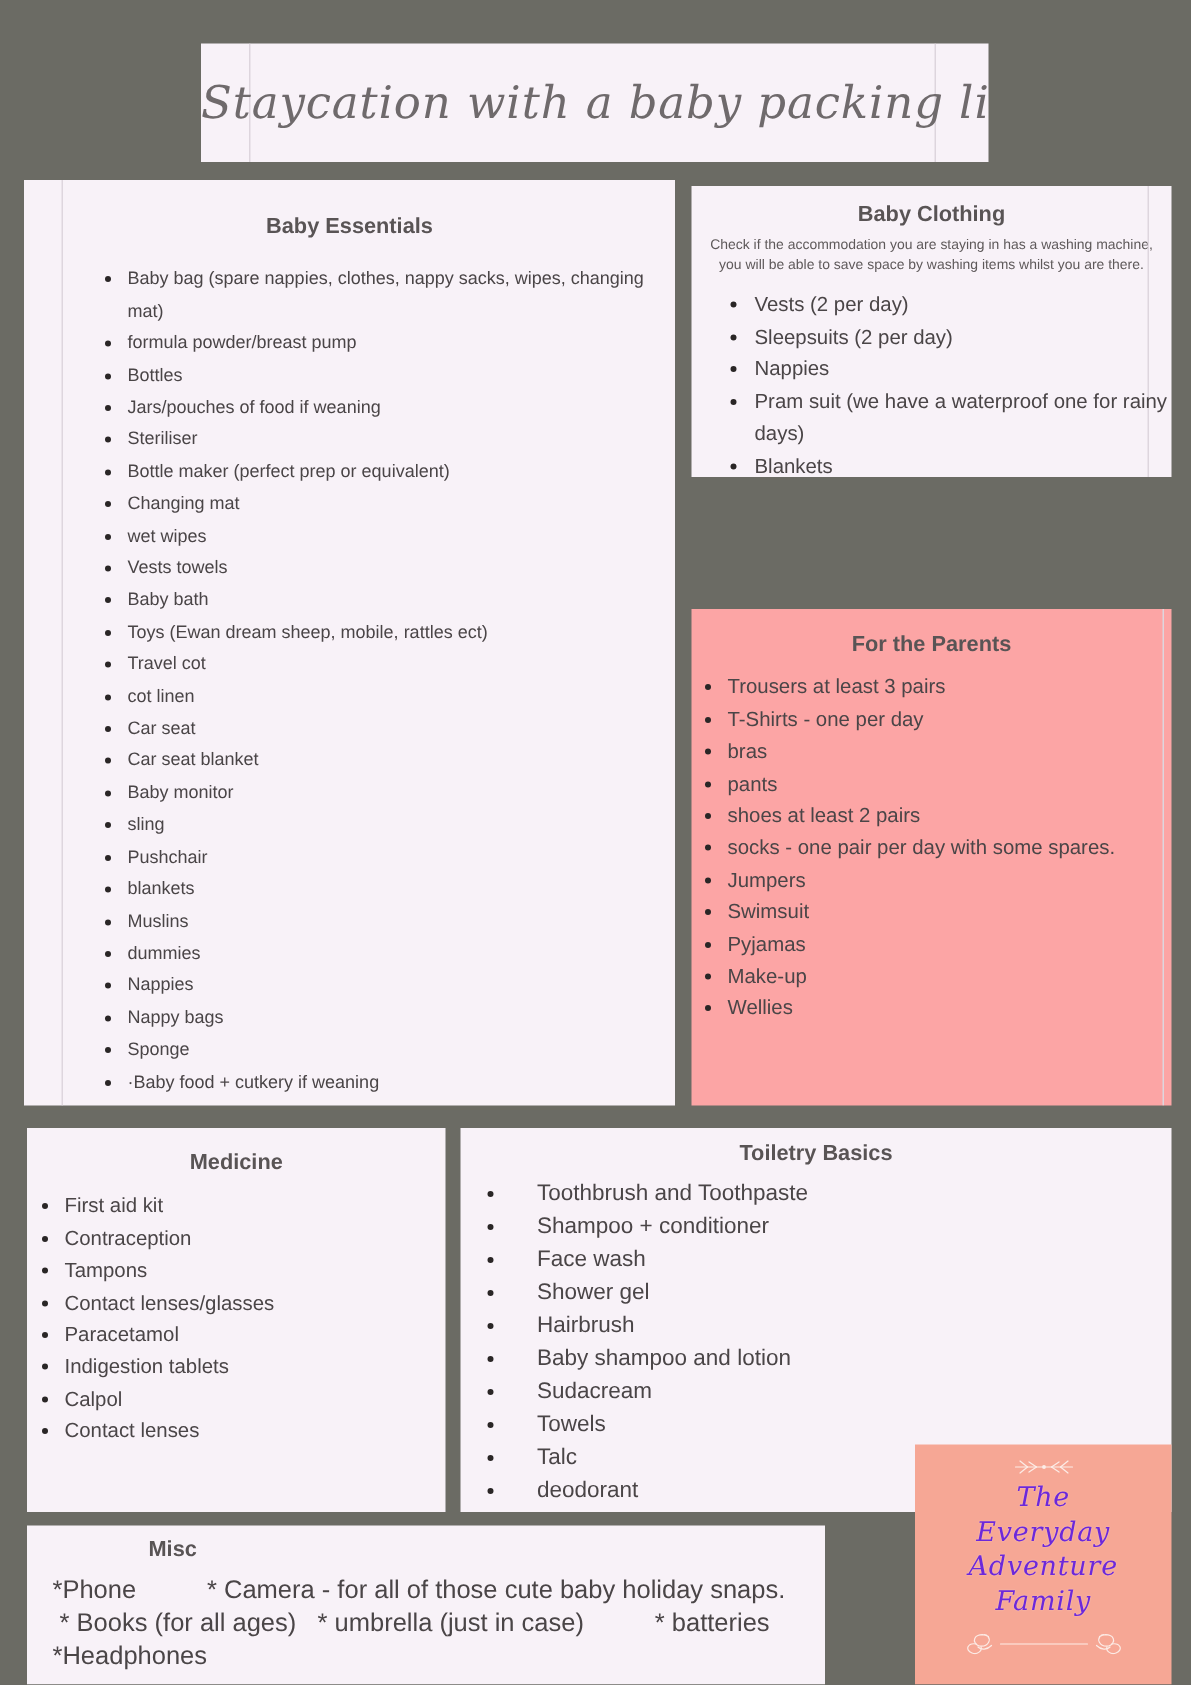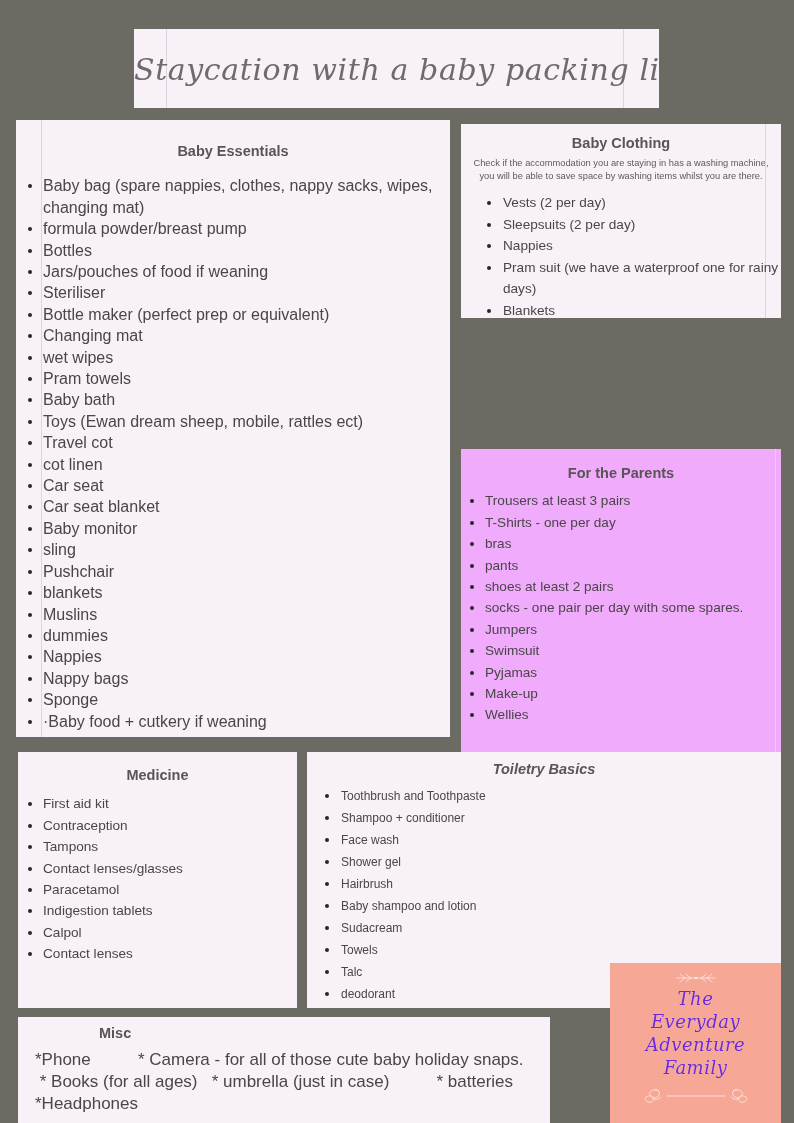--- a/index.html
+++ b/index.html
@@ -114,21 +114,21 @@
   #card-baby-essentials .inner-vrule {
     position: absolute;
     left: 25px;
     top: 0;
     bottom: 0;
     width: 1px;
     background: #ded6de;
   }
   #card-baby-essentials .card-title { margin-top: 23px; }
   #card-baby-essentials ul.items { margin-top: 15px; }
-  #card-baby-essentials ul.items li { padding-left: 27px; font-size: 16px; line-height: 21.4px; }
+  #card-baby-essentials ul.items li { padding-left: 27px; font-size: 12px; line-height: 21.4px; margin-left: 42px; }
   #card-baby-essentials ul.items li::before { left: 12px; }
 
   
   #card-baby-clothing {
     left: 461px;
     top: 124px;
     width: 320px;
     height: 194px;
   }
   #card-baby-clothing .edge-vrule {
@@ -176,23 +176,23 @@
   #card-medicine ul.items li { padding-left: 25px; }
   #card-medicine ul.items li::before { left: 10px; }
 
   
   #card-toiletry {
     left: 307px;
     top: 752px;
     width: 474px;
     height: 256px;
   }
-  #card-toiletry .card-title { margin-top: 9px; font-style: italic; }
+  #card-toiletry .card-title { margin-top: 9px; }
   #card-toiletry ul.items { margin-top: 7px; }
-  #card-toiletry ul.items li { padding-left: 34px; font-size: 12px; line-height: 22px; }
+  #card-toiletry ul.items li { padding-left: 51px; font-size: 15px; line-height: 22px; }
   #card-toiletry ul.items li::before { left: 18px; }
 
   
   #card-misc {
     left: 18px;
     top: 1017px;
     width: 532px;
     height: 106px;
   }
   #card-misc .card-title {
@@ -274,21 +274,21 @@
     <div class="card-title">Baby Essentials</div>
     <ul class="items" id="list-baby-essentials">
         <li>Baby bag (spare nappies, clothes, nappy sacks, wipes, changing mat)</li>
         <li>formula powder/breast pump</li>
         <li> Bottles</li>
         <li> Jars/pouches of food if weaning</li>
         <li>Steriliser</li>
         <li> Bottle maker (perfect prep or equivalent)</li>
         <li>Changing mat</li>
         <li>wet wipes</li>
-        <li> Pram towels</li>
+        <li> Vests towels</li>
         <li>Baby bath</li>
         <li>Toys (Ewan dream sheep, mobile, rattles ect)</li>
         <li>Travel cot</li>
         <li>cot linen</li>
         <li>Car seat</li>
         <li>Car seat blanket</li>
         <li>Baby monitor</li>
         <li>sling</li>
         <li>Pushchair</li>
         <li>blankets</li>
@@ -310,21 +310,21 @@
         <li>Sleepsuits (2 per day)</li>
         <li>Nappies</li>
         <li>Pram suit (we have a waterproof one for rainy days)</li>
         <li>Blankets</li>
         <li>Jumpers</li>
         <li>Misc</li>
         <li>Socks</li>
       </ul>
   </div>
 
-  <div class="card" id="card-parents" style="background: #f0abfc; margin-top: 43px;">
+  <div class="card" id="card-parents" style="background: #fca5a5;">
     <div class="edge-vrule"></div>
     <div class="card-title">For the Parents</div>
     <ul class="items" id="list-parents">
         <li>Trousers at least 3 pairs</li>
         <li>T-Shirts - one per day</li>
         <li>bras</li>
         <li>pants</li>
         <li>shoes at least 2 pairs</li>
         <li>socks - one pair per day with some spares.</li>
         <li>Jumpers</li>

